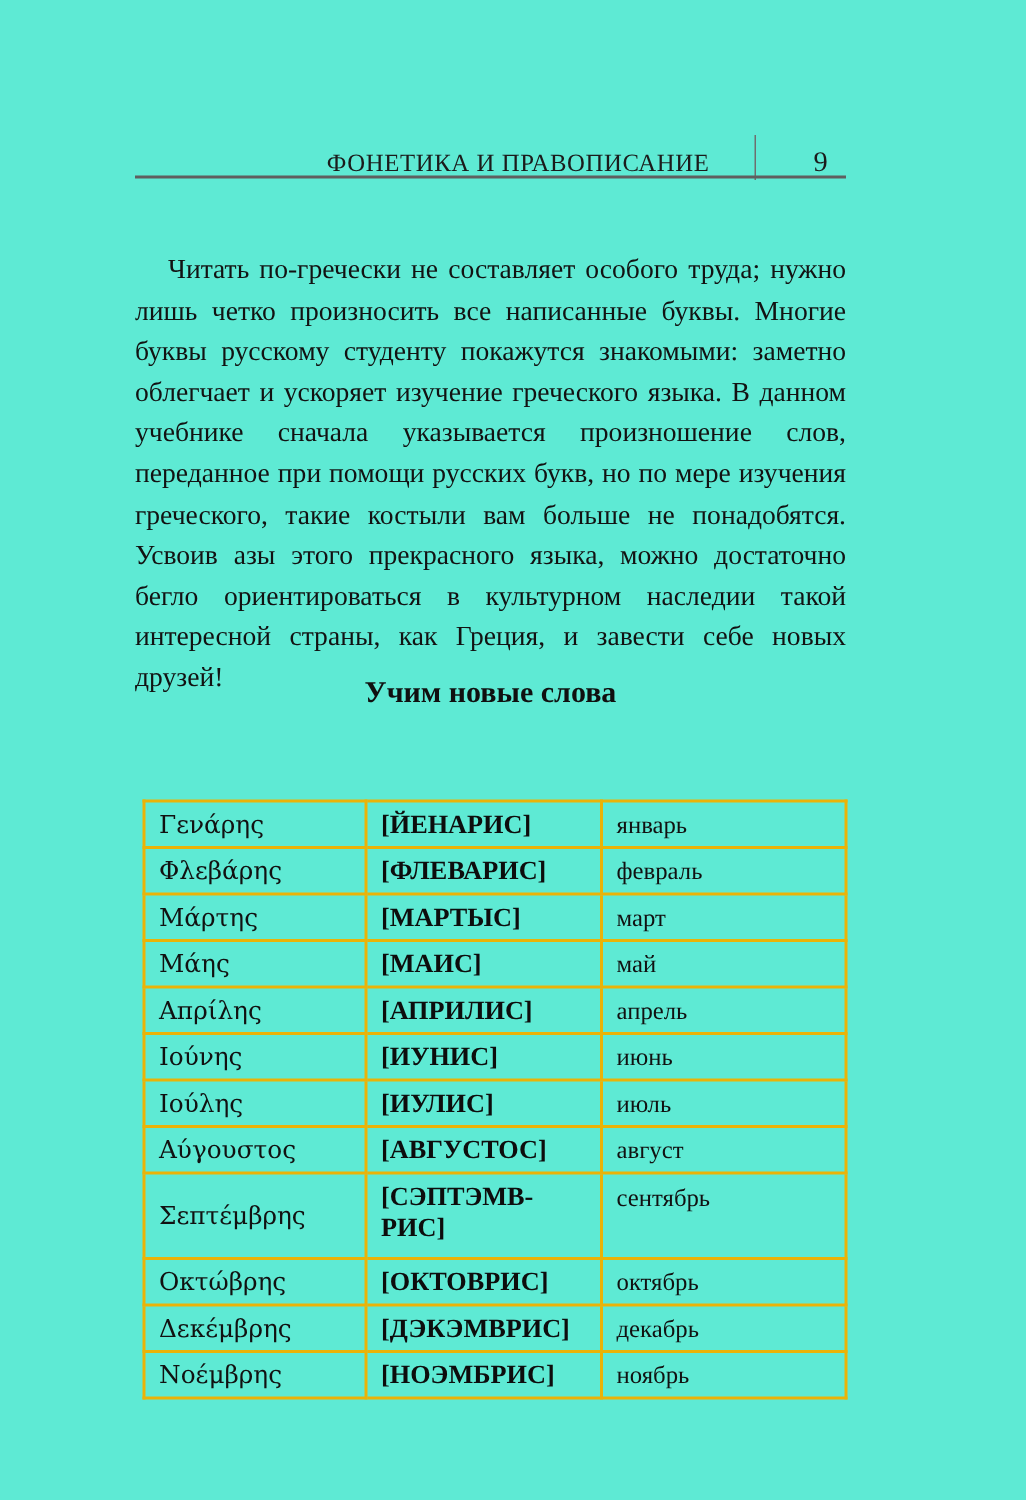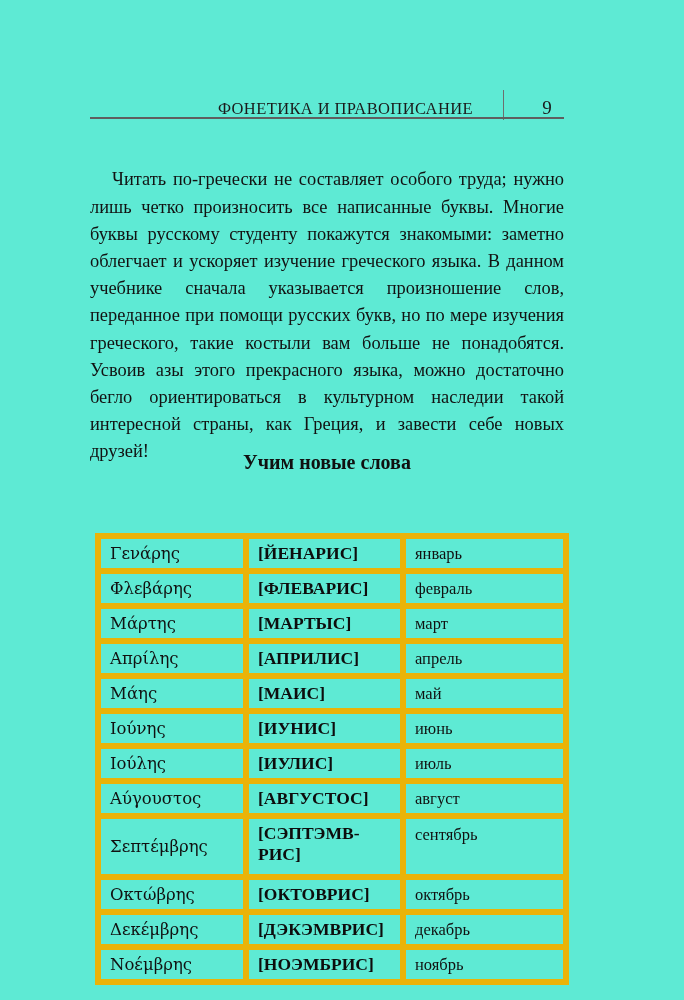--- a/index.html
+++ b/index.html
@@ -135,21 +135,21 @@
   
   .words-table {
     position: absolute;
     left: 95px;
     top: 533px;
     width: 468px;
     border-collapse: collapse;
     table-layout: fixed;
   }
   .words-table td {
-    border: 6px solid #eab308;
+    border: 2px solid #eab308;
     padding: 3px 8px 4px 9px;
     vertical-align: middle;
     height: 22px;
     margin-top: 40px;
   }
   .col-greek   { width: 148px; }
   .col-translit{ width: 157px; }
   .col-russian { width: 163px; }
 
   .cell-greek {
@@ -214,28 +214,28 @@
           <td class="cell-greek">Φλεβάρης</td>
           <td class="cell-translit">[ФЛЕВАРИС]</td>
           <td class="cell-russian">февраль</td>
         </tr>
         <tr>
           <td class="cell-greek">Μάρτης</td>
           <td class="cell-translit">[МАРТЫС]</td>
           <td class="cell-russian">март</td>
         </tr>
         <tr>
+          <td class="cell-greek">Μάης</td>
+          <td class="cell-translit">[МАИС]</td>
+          <td class="cell-russian">май</td>
+        </tr>
+        <tr>
           <td class="cell-greek">Απρίλης</td>
           <td class="cell-translit">[АПРИЛИС]</td>
           <td class="cell-russian">апрель</td>
-        </tr>
-        <tr>
-          <td class="cell-greek">Μάης</td>
-          <td class="cell-translit">[МАИС]</td>
-          <td class="cell-russian">май</td>
         </tr>
         <tr>
           <td class="cell-greek">Ιούνης</td>
           <td class="cell-translit">[ИУНИС]</td>
           <td class="cell-russian">июнь</td>
         </tr>
         <tr>
           <td class="cell-greek">Ιούλης</td>
           <td class="cell-translit">[ИУЛИС]</td>
           <td class="cell-russian">июль</td>

